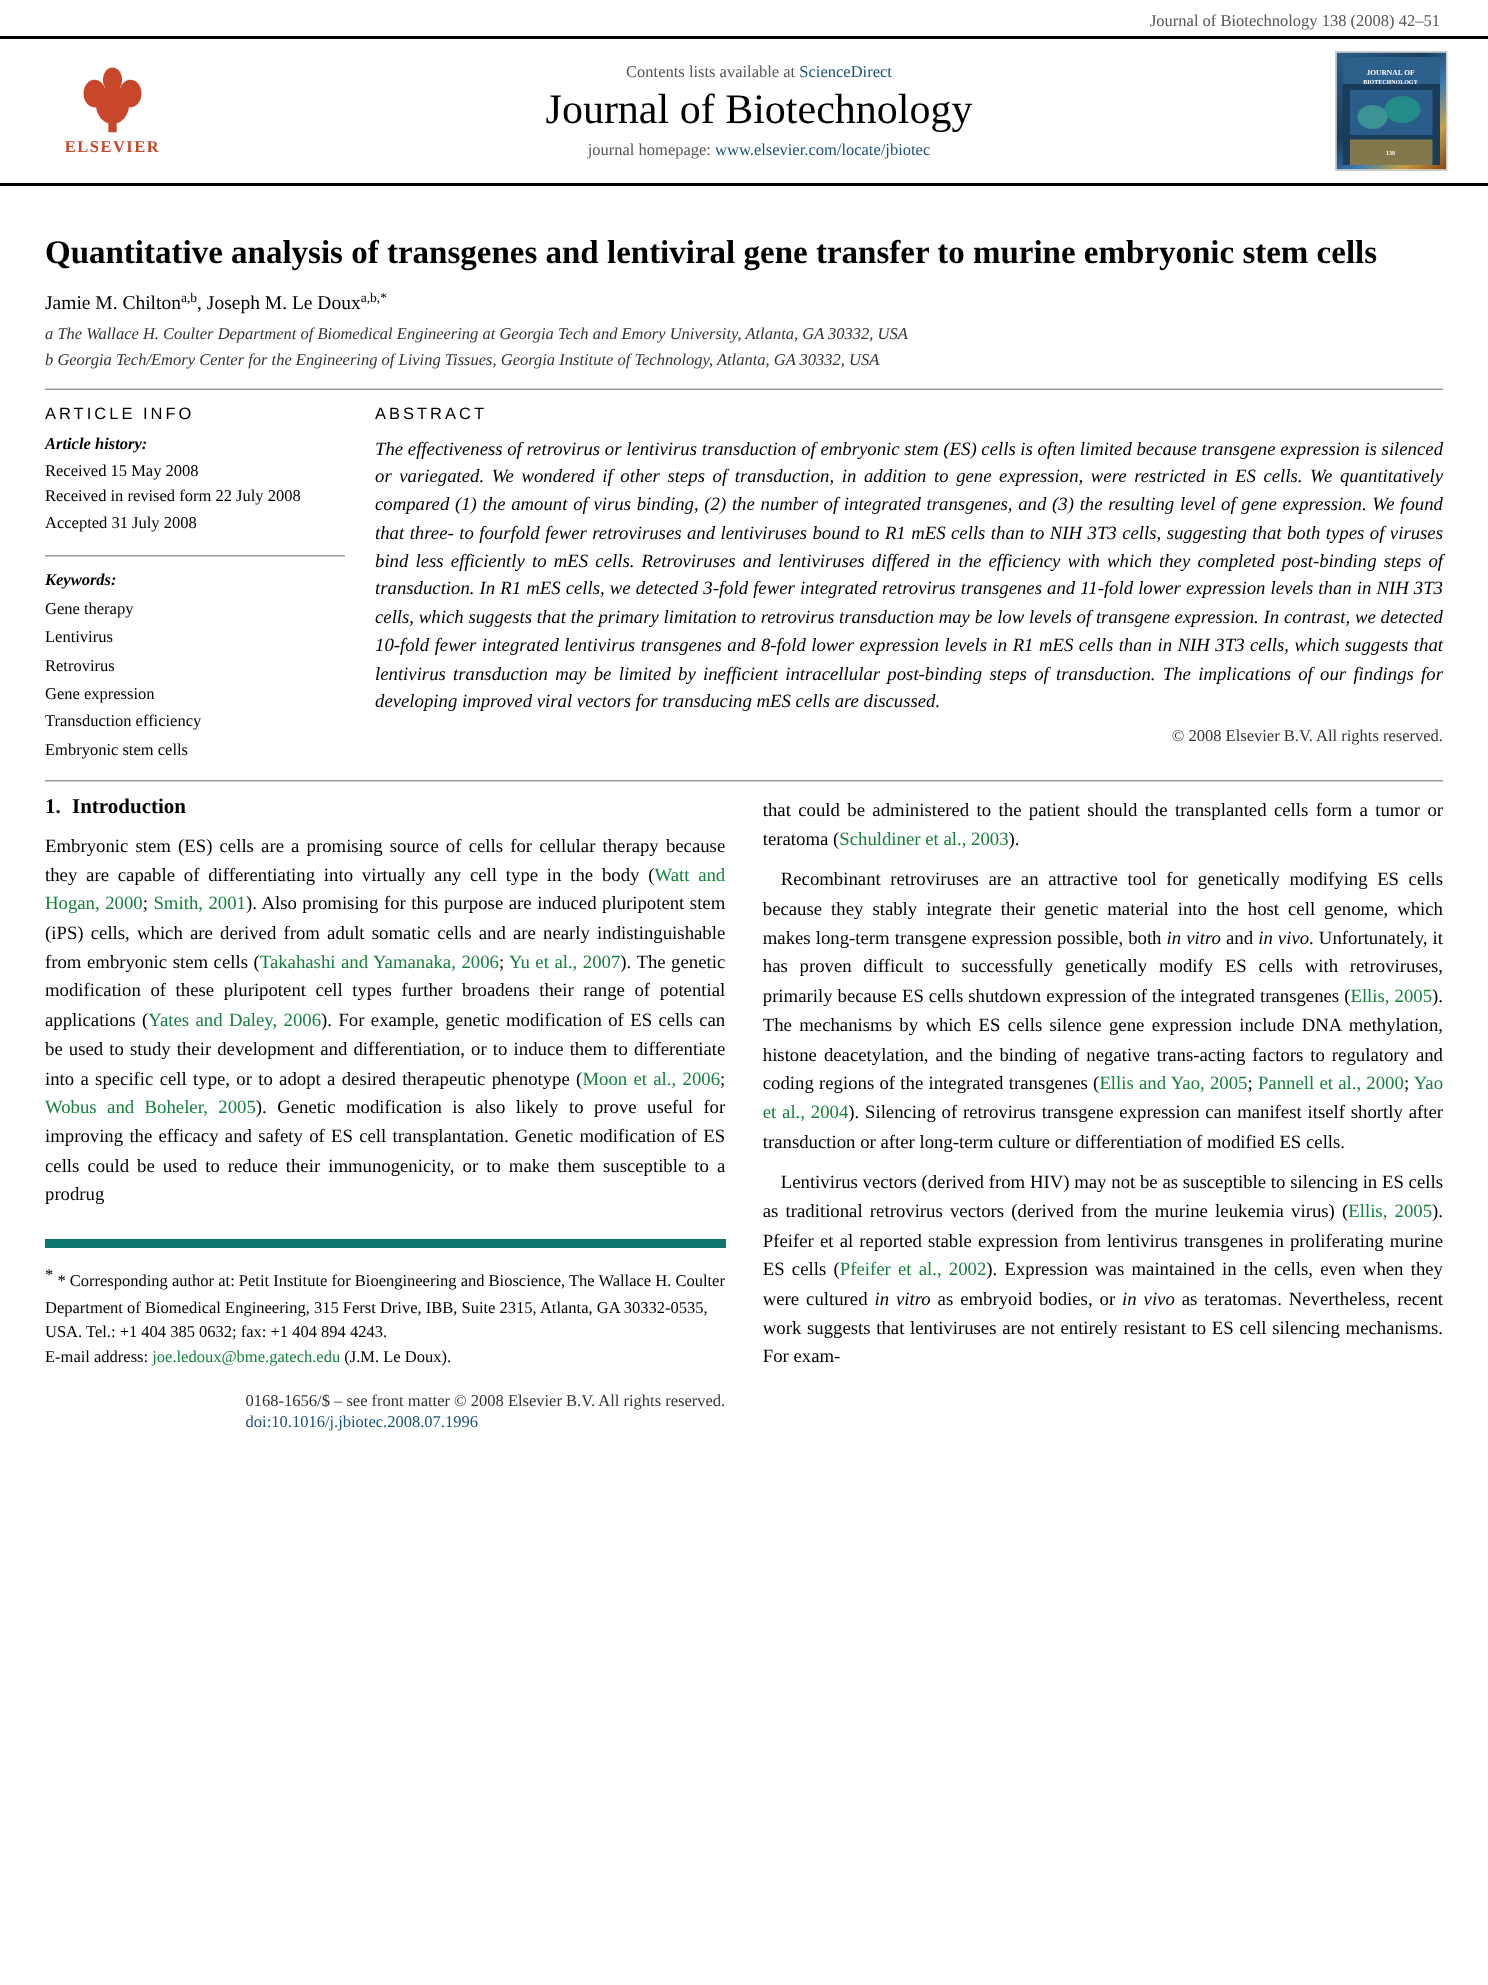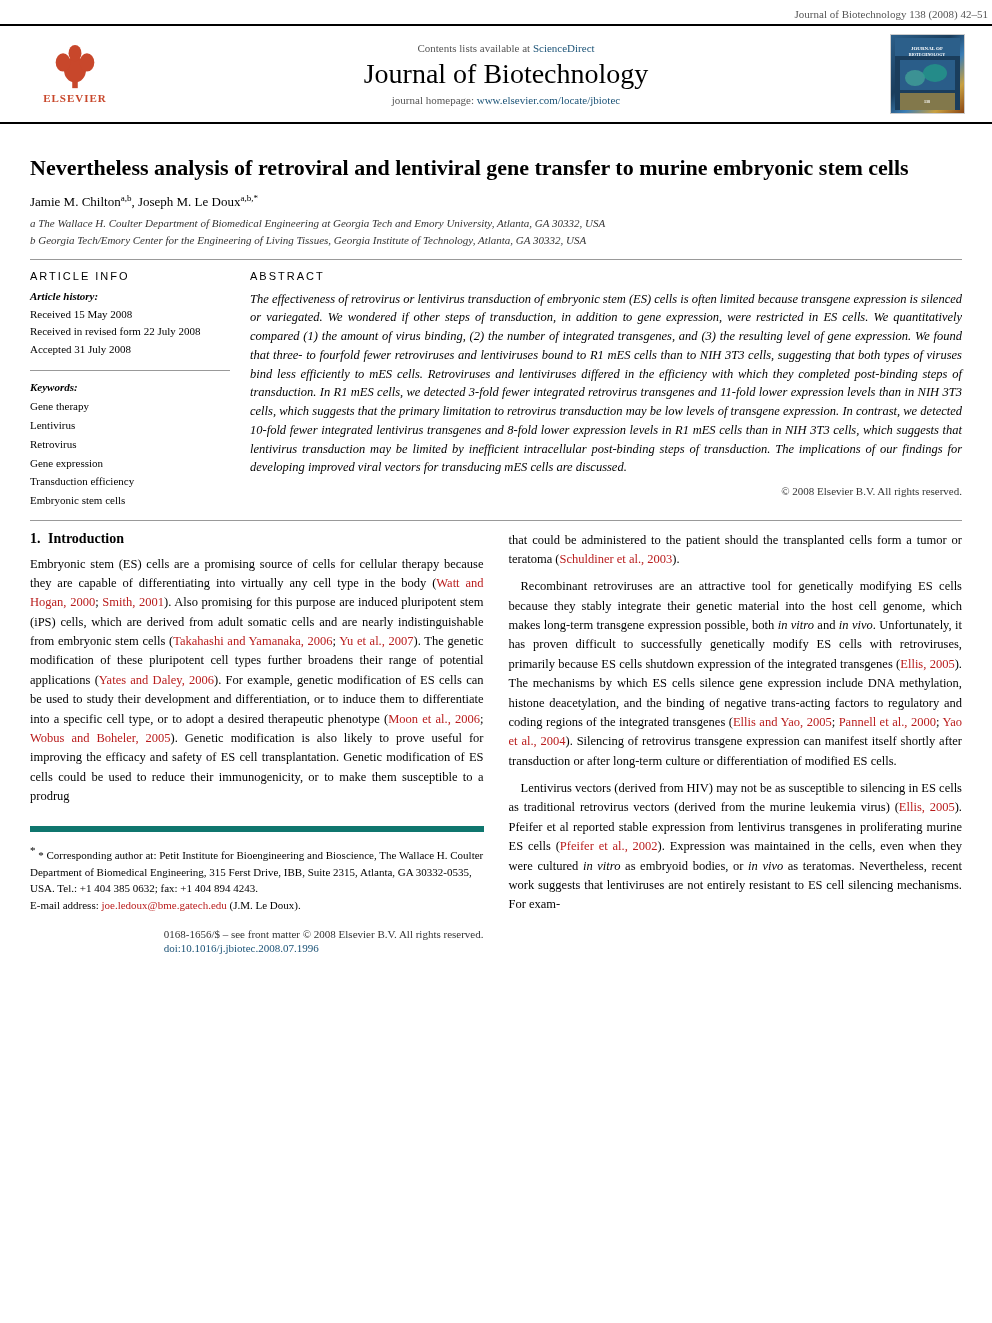--- a/index.html
+++ b/index.html
@@ -17,21 +17,21 @@
       min-height: 1323px;
       background: #fff;
       padding: 0;
     }
 
     
     .top-ref {
       text-align: right;
       font-size: 11px;
       color: #555;
-      padding: 8px 4px 4px 20px;
+      padding: 8px 32px 4px 20px;
       border-bottom: none;
     }
 
     
     .journal-header {
       display: flex;
       align-items: center;
       justify-content: space-between;
       padding: 8px 20px;
       border-top: 2px solid #000;
@@ -276,21 +276,21 @@
     .body-text p {
       margin-bottom: 8px;
       text-indent: 12px;
     }
 
     .body-text p:first-child {
       text-indent: 0;
     }
 
     .link-text {
-      color: #b91c1c;
+      color: #15803d;
     }
 
     
     .footer-area {
       margin-top: 20px;
       border-top: 6px solid #0f766e;
       padding-top: 10px;
     }
 
     .footnote {
@@ -376,21 +376,21 @@
           <ellipse cx="40" cy="35" rx="12" ry="9" fill="#2a8" opacity="0.6"></ellipse>
           <rect x="5" y="55" width="55" height="17" fill="#c8a040" opacity="0.6"></rect>
           <text x="32" y="65" fill="white" font-size="4" text-anchor="middle">138</text>
         </svg>
       </div>
     </div>
   </div>
 
   <div class="main-content">
 
-    <div class="article-title">Nevertheless analysis of retroviral and lentiviral gene transfer to murine embryonic stem cells</div>
+    <div class="article-title">Quantitative analysis of transgenes and lentiviral gene transfer to murine embryonic stem cells</div>
 
     <div class="authors">
       <span>Jamie M. Chilton</span><span class="author-sup">a,b</span>,
       <span>Joseph M. Le Doux</span><span class="author-sup">a,b,*</span>
     </div>
 
     <div class="affiliations">
       <span class="affil-line">a The Wallace H. Coulter Department of Biomedical Engineering at Georgia Tech and Emory University, Atlanta, GA 30332, USA</span>
       <span class="affil-line">b Georgia Tech/Emory Center for the Engineering of Living Tissues, Georgia Institute of Technology, Atlanta, GA 30332, USA</span>
     </div>

